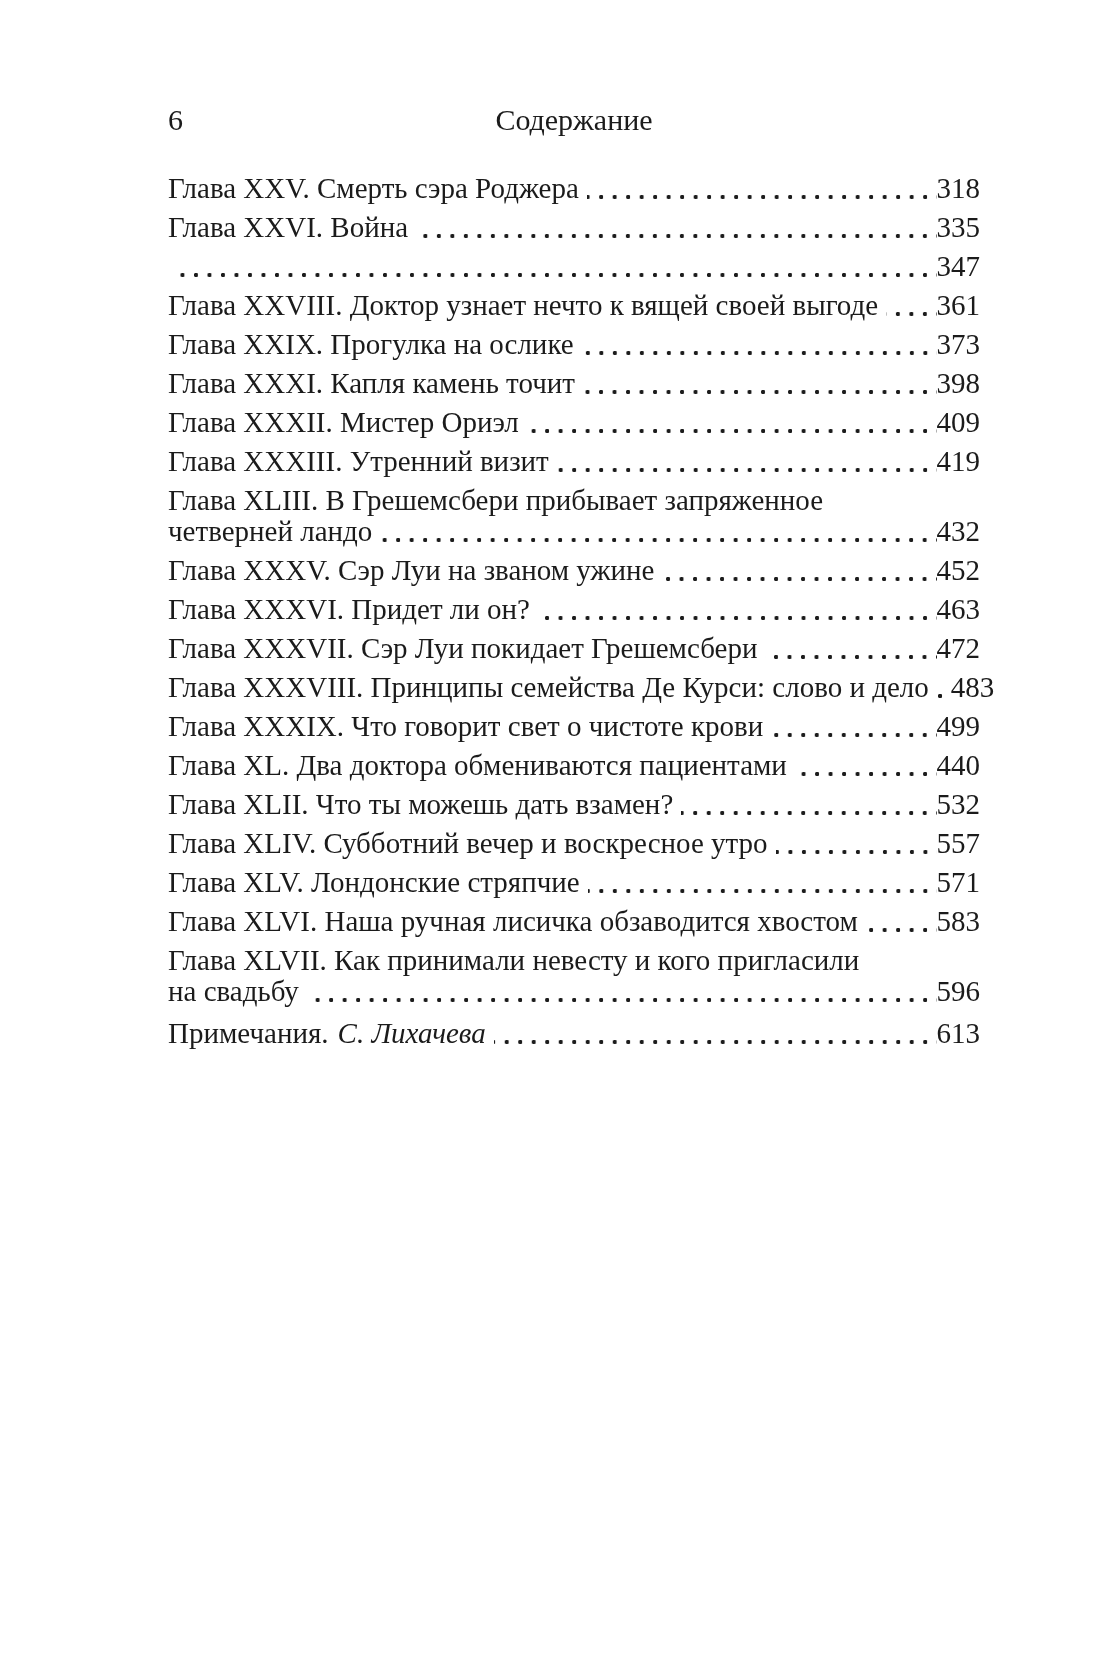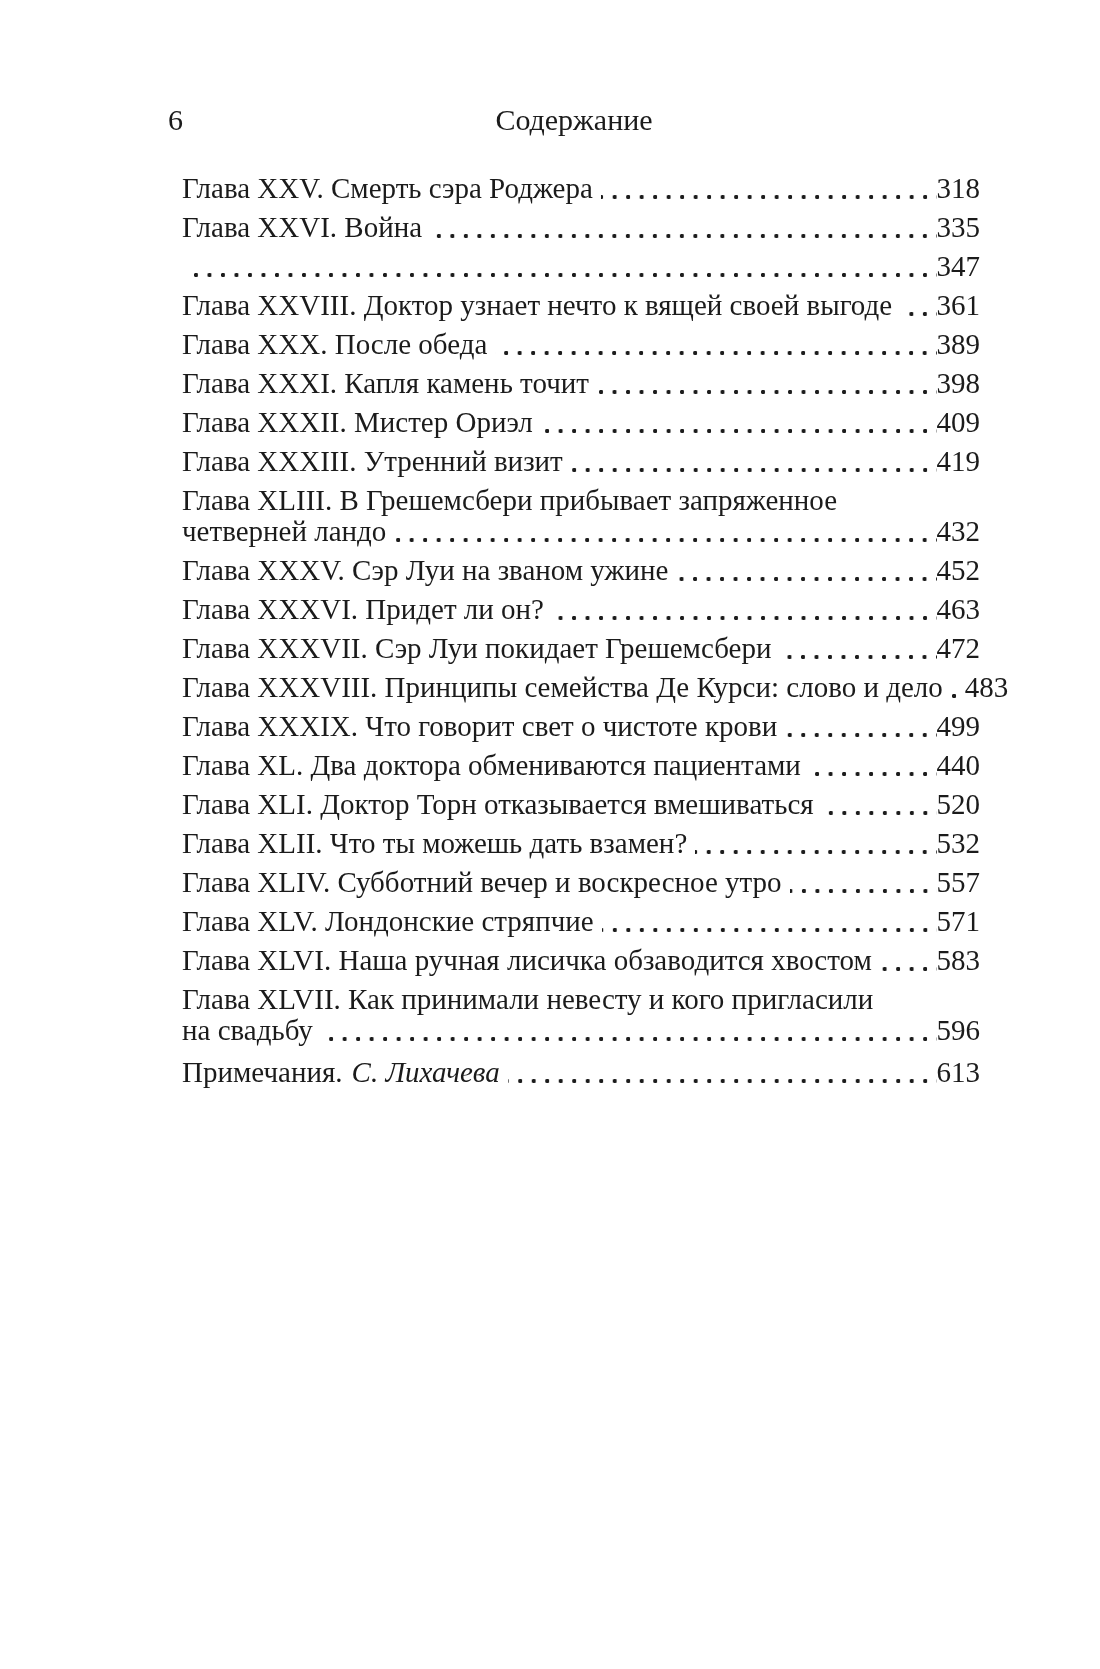--- a/index.html
+++ b/index.html
@@ -26,21 +26,21 @@
     margin-bottom: 33px;
   }
   .page-header .page-num {
     position: absolute;
     left: 0; top: 0;
   }
   .page-header .header-title {
     display: block;
     text-align: center;
   }
-  .toc { font-size: 29px; margin-left: 14px; }
+  .toc { font-size: 29px; }
   .toc-entry {
     line-height: 31px;
     margin-bottom: 8px;
   }
   .toc-line { display: flex; }
   .toc-line .t { white-space: nowrap; }
   .toc-line .t .it { font-style: italic; margin-left: 9px; }
   .leader {
     flex: 1 1 auto;
     min-width: 14px;
@@ -87,23 +87,23 @@
         </div>
         <div class="toc-entry">
           <div class="toc-line">
             <span class="t"><span>Глава XXVIII. Доктор узнает нечто к вящей своей выгоде</span></span>
             <span class="leader"></span>
             <span class="pg">361</span>
           </div>
         </div>
         <div class="toc-entry">
           <div class="toc-line">
-            <span class="t"><span>Глава XXX. После обеда</span></span>
-            <span class="leader"></span>
-            <span class="pg">389</span>
+            <span class="t"><span>Глава XXIX. Прогулка на ослике</span></span>
+            <span class="leader"></span>
+            <span class="pg">373</span>
           </div>
         </div>
         <div class="toc-entry">
           <div class="toc-line">
             <span class="t"><span>Глава XXXI. Капля камень точит</span></span>
             <span class="leader"></span>
             <span class="pg">398</span>
           </div>
         </div>
         <div class="toc-entry">
@@ -163,27 +163,20 @@
             <span class="t"><span>Глава XXXIX. Что говорит свет о чистоте крови</span></span>
             <span class="leader"></span>
             <span class="pg">499</span>
           </div>
         </div>
         <div class="toc-entry">
           <div class="toc-line">
             <span class="t"><span>Глава XL. Два доктора обмениваются пациентами</span></span>
             <span class="leader"></span>
             <span class="pg">440</span>
-          </div>
-        </div>
-        <div class="toc-entry">
-          <div class="toc-line">
-            <span class="t"><span>Глава XLI. Доктор Торн отказывается вмешиваться</span></span>
-            <span class="leader"></span>
-            <span class="pg">520</span>
           </div>
         </div>
         <div class="toc-entry">
           <div class="toc-line">
             <span class="t"><span>Глава XLII. Что ты можешь дать взамен?</span></span>
             <span class="leader"></span>
             <span class="pg">532</span>
           </div>
         </div>
         <div class="toc-entry">

